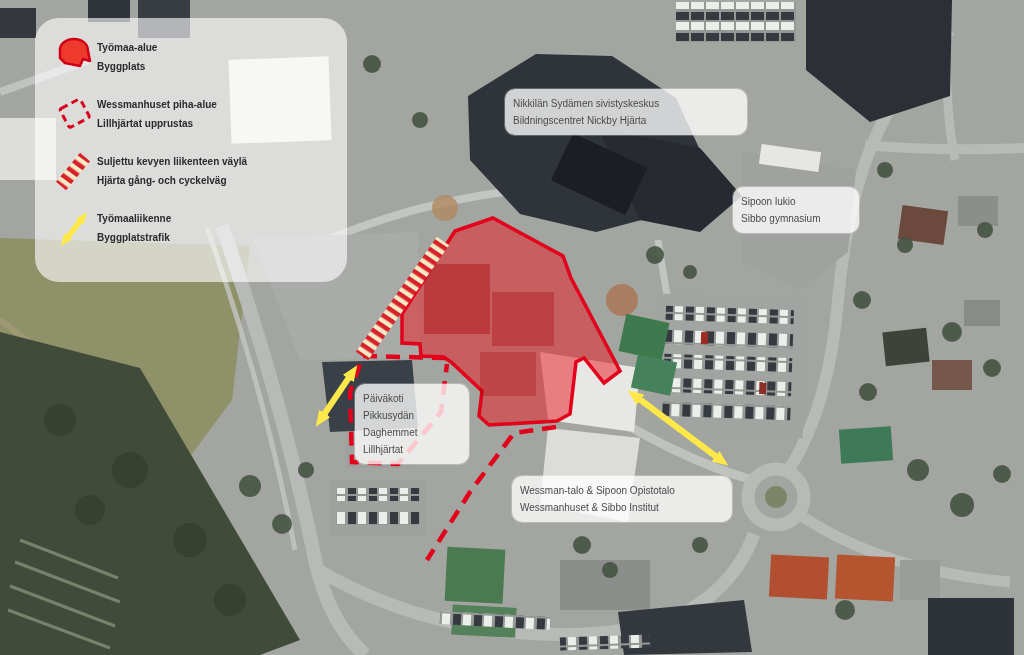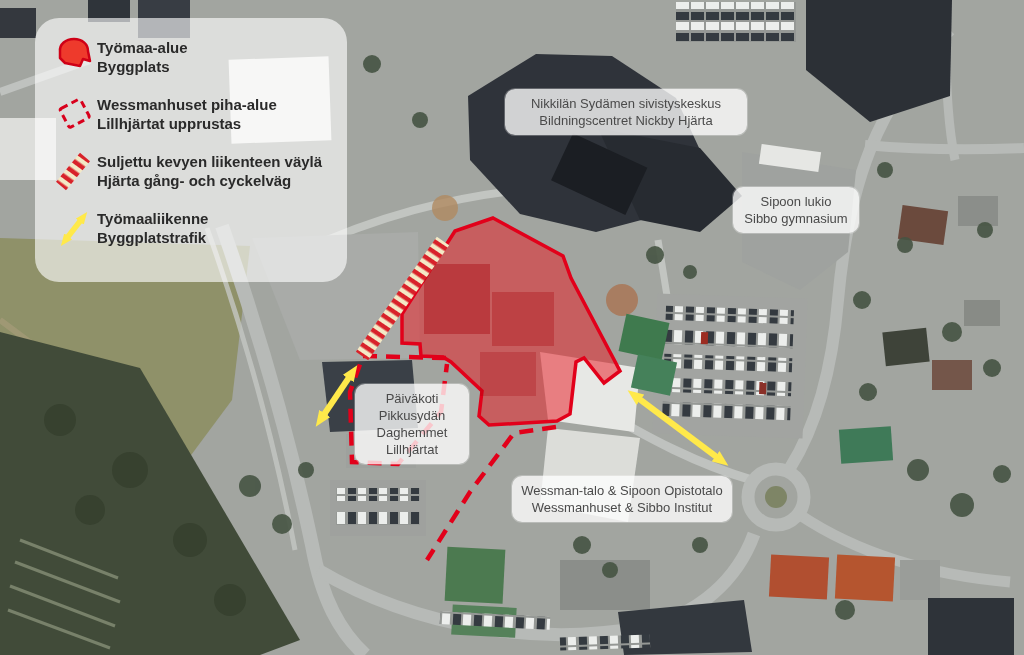--- a/index.html
+++ b/index.html
@@ -1,29 +1,29 @@
 <!DOCTYPE html>
 <html><head>
 <meta charset="utf-8">
 <style>
   html,body{margin:0;padding:0;background:#666;}
   #stage{position:relative;width:1024px;height:655px;overflow:hidden;
          font-family:"Liberation Sans",sans-serif;background:#a2a5a0;}
   #map-art{position:absolute;left:0;top:0;}
   .lbl{position:absolute;background:rgba(255,255,255,.78);border-radius:10px;
-       color:#4a4a4a;font-size:13px;line-height:17px;text-align:center;
+       color:#4a4a4a;font-size:10px;line-height:17px;text-align:left;
        padding:6px 8px;box-shadow:0 0 0 1px rgba(255,255,255,.25);}
   .lbl div{white-space:nowrap;}
   #legend{position:absolute;left:35px;top:18px;width:312px;
           background:rgba(255,255,255,.62);border-radius:24px;
           padding:16px 10px 14px 16px;box-sizing:border-box;}
   .leg-item{display:flex;align-items:center;margin-bottom:11px;}
   .leg-item:last-child{margin-bottom:17px;}
   .leg-icon{flex:0 0 46px;height:46px;}
-  .leg-text{font-weight:bold;color:#2a2a2a;font-size:15px;line-height:19px;}
+  .leg-text{font-weight:bold;color:#2a2a2a;font-size:10px;line-height:19px;}
   .leg-text div{white-space:nowrap;}
 </style>
 </head>
 <body>
 
 <div id="stage">
 
 <svg id="map-art" width="1024" height="655" viewBox="0 0 1024 655">
   <defs>
     <pattern id="cars" width="21" height="15" patternUnits="userSpaceOnUse">

